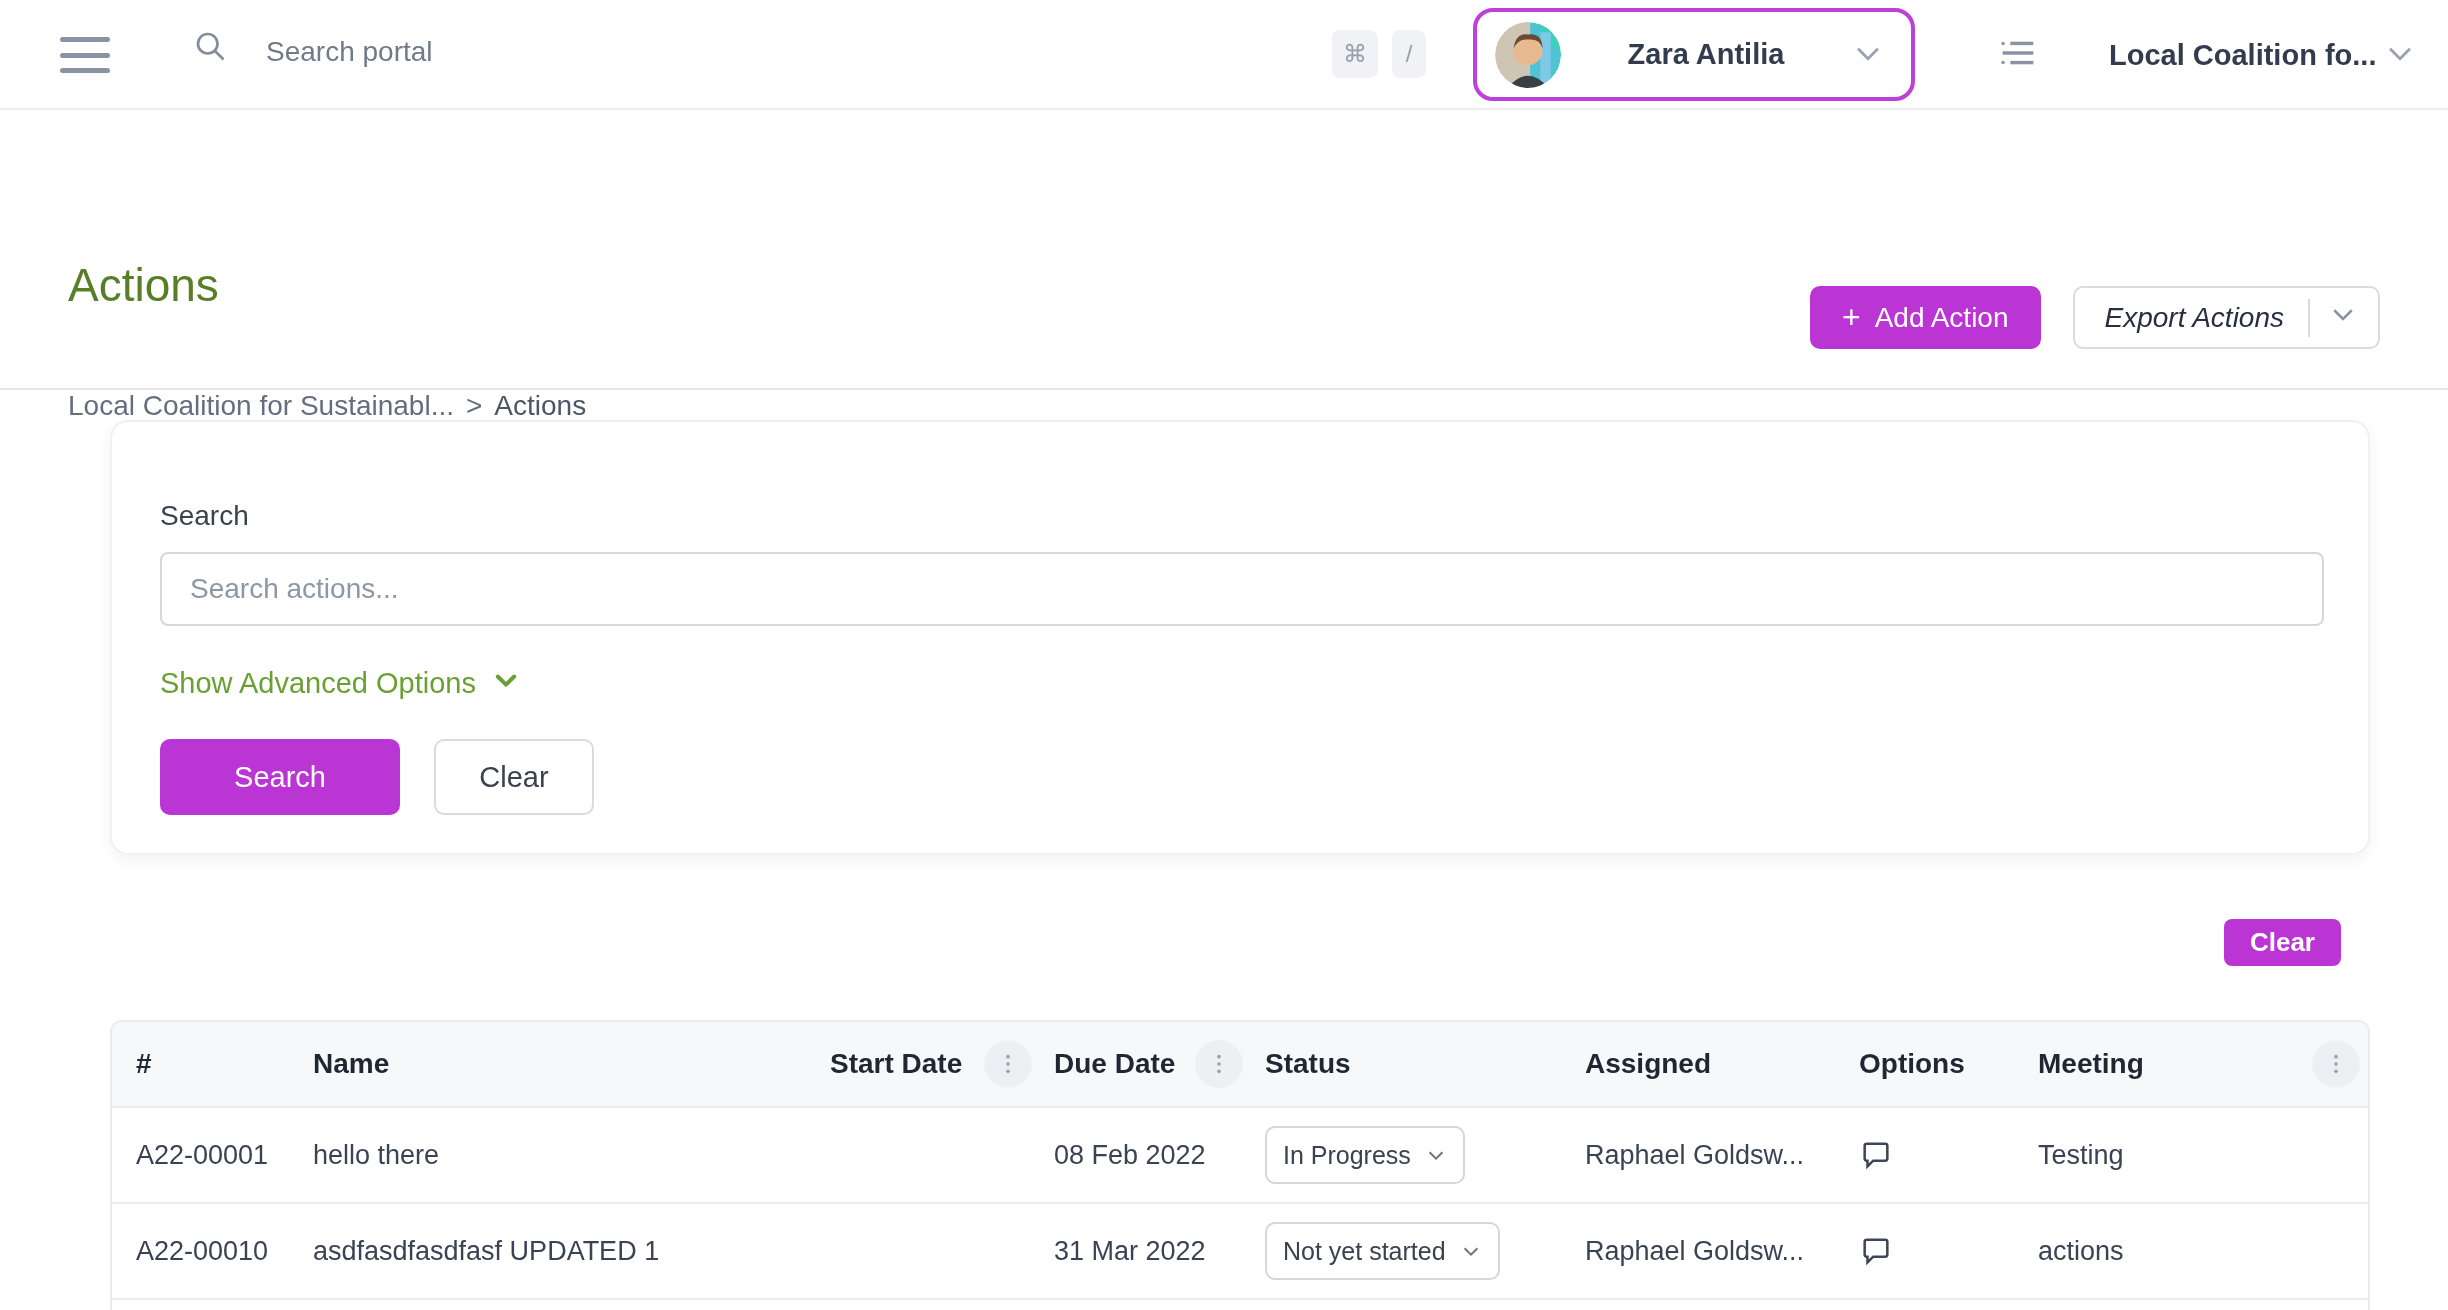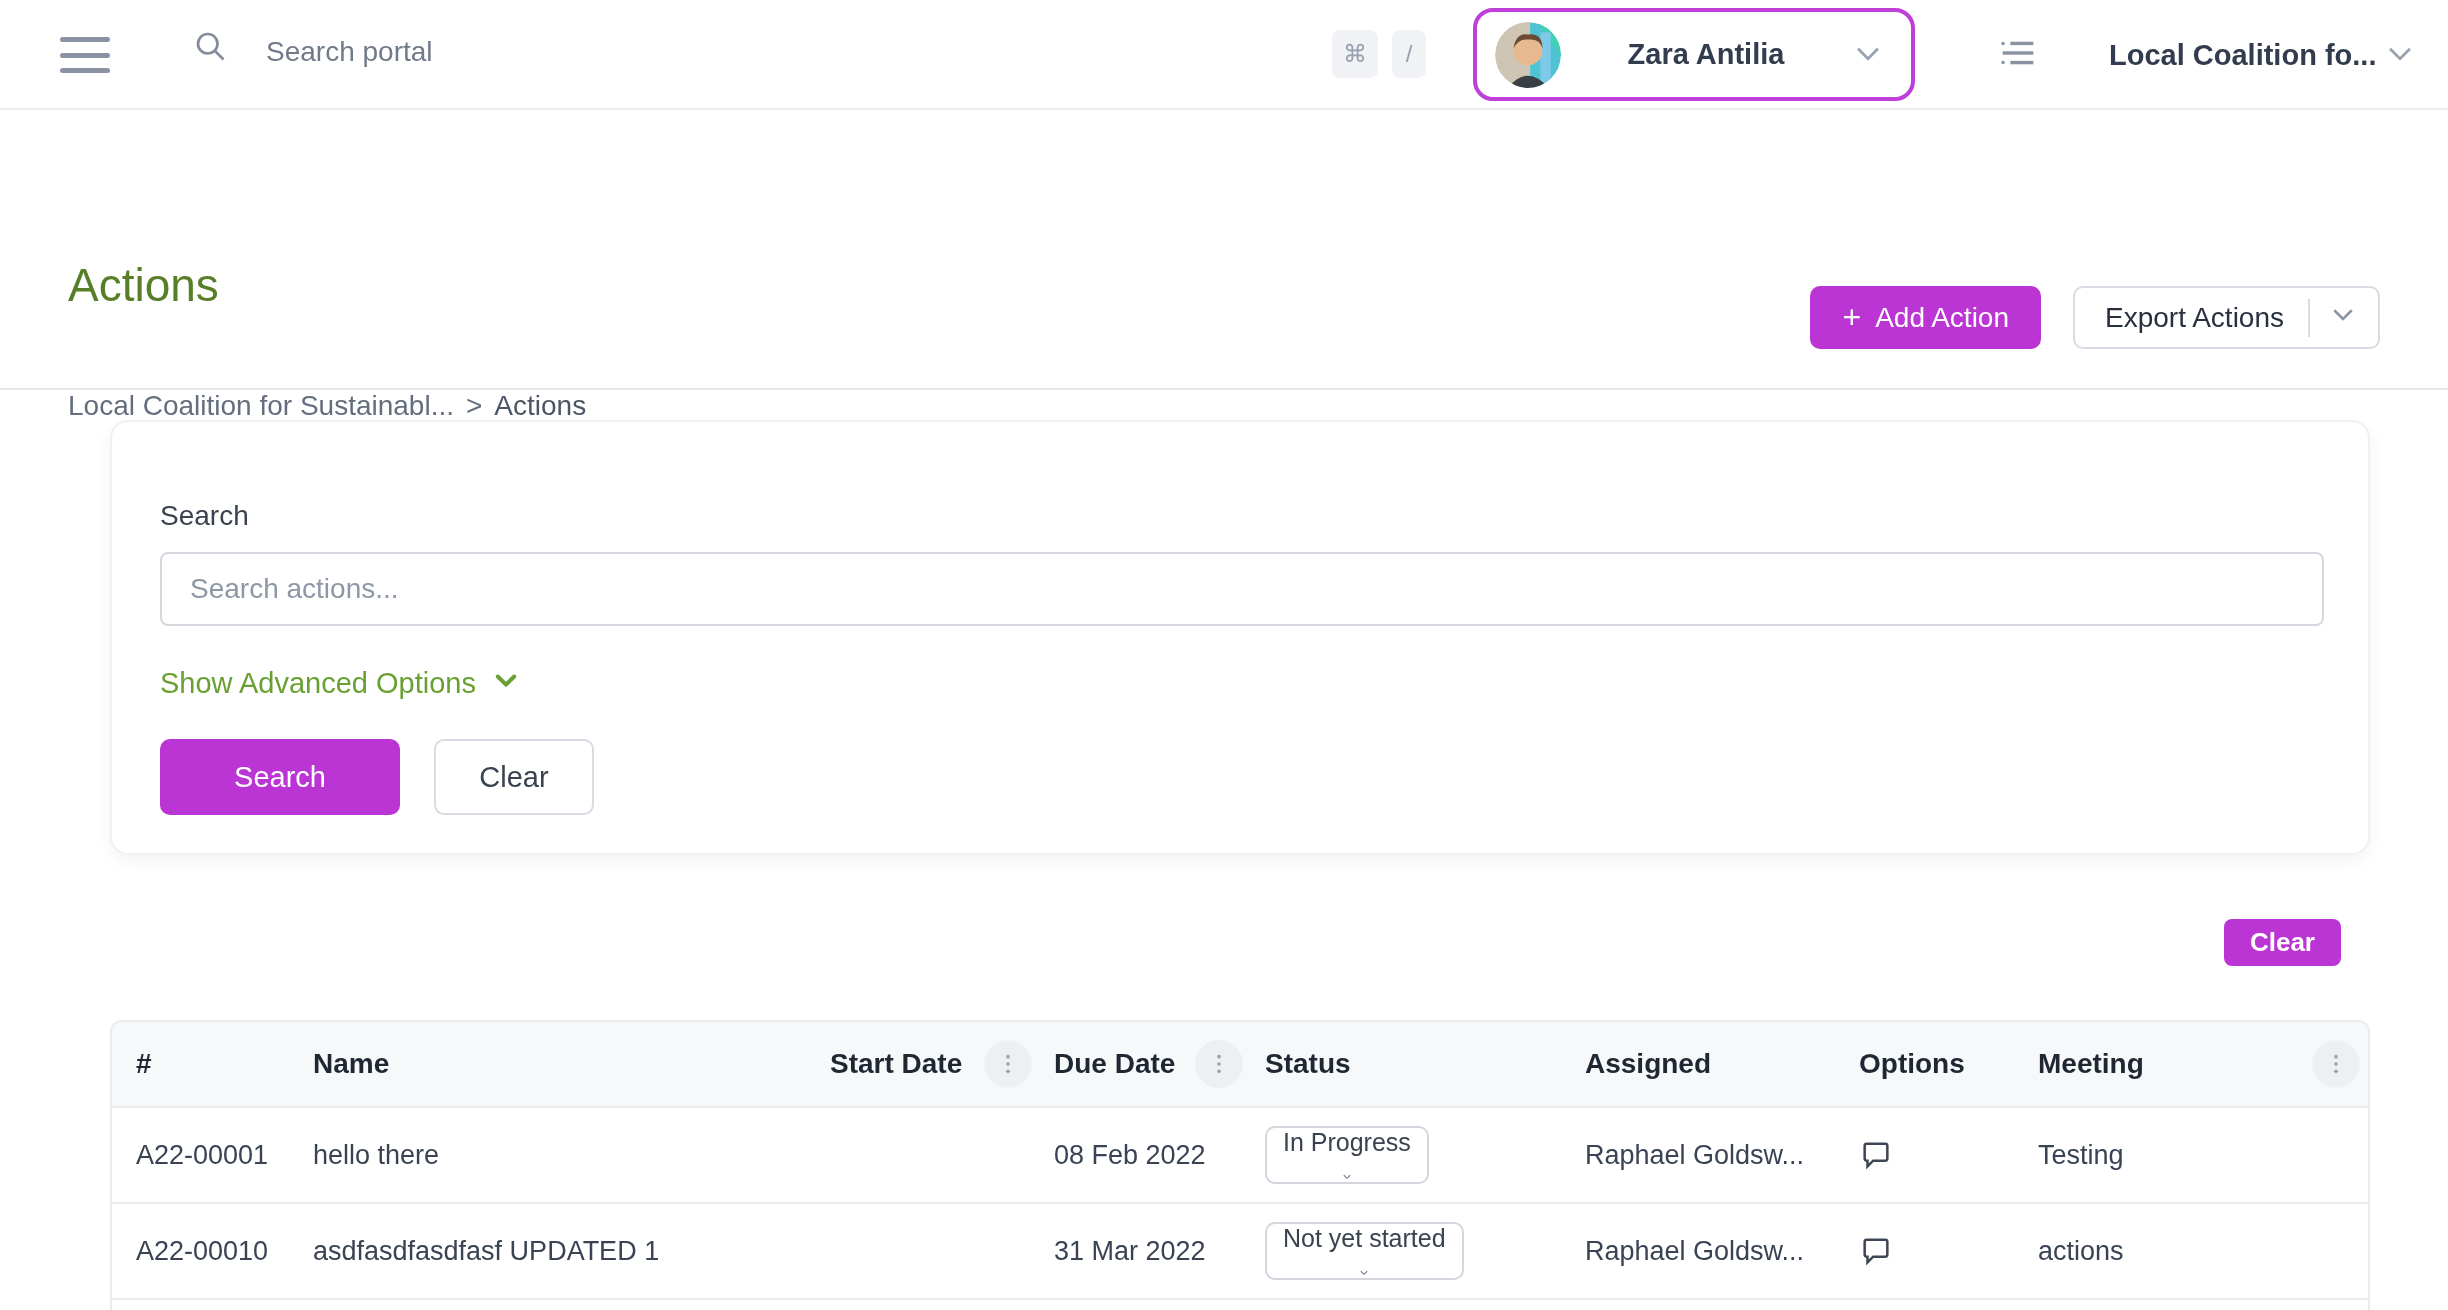--- a/index.html
+++ b/index.html
@@ -31,21 +31,21 @@
   
   .page-header { position:relative; height:280px; background:#fff; border-bottom:2px solid #e7e8ee; }
   .page-title { position:absolute; left:68px; top:148px; font-size:46px; font-weight:500; color:#587e27; }
   .header-buttons { position:absolute; right:68px; top:176px; display:flex; gap:32px; }
   .btn-add { display:flex; align-items:center; gap:14px; background:#bb35d4; color:#fff;
              border:none; border-radius:10px; font-size:28px; height:63px; padding:0 32px;
              font-family:"Liberation Sans", sans-serif; cursor:pointer; }
   .btn-add .plus { font-size:32px; font-weight:400; }
   .btn-export { display:flex; align-items:center; background:#fff; border:2px solid #d9dbe2;
                 border-radius:10px; height:63px; padding:0 20px 0 30px; font-size:28px; color:#28303f;
-                font-weight:500; font-family:"Liberation Sans", sans-serif; cursor:pointer; gap:18px; }
+                font-weight:500; font-family:"Liberation Sans", sans-serif; cursor:pointer; gap:18px;font-style:italic; }
   .btn-export .vsep { width:2px; height:38px; background:#d9dbe2; margin-left:6px; }
   .breadcrumb { position:absolute; left:68px; top:280px; font-size:28px; color:#646e7e;
                 display:flex; gap:12px; align-items:center; }
   .breadcrumb .crumb-current { color:#4c5665; }
 
   
   .search-card { margin:30px 78px 0 110px; width:2260px; height:435px; background:#fff;
                  border:2px solid #f0f1f5; border-radius:18px;
                  box-shadow:0 6px 16px rgba(40,48,70,0.05); padding:78px 48px 0 48px; }
   .search-label { font-size:28px; font-weight:500; color:#39424f; }
@@ -75,21 +75,21 @@
   .thead { height:86px; background:#f7f8f9; border-bottom:2px solid #e9ebef; }
   .th { font-size:28px; font-weight:700; color:#1f2733; display:flex; align-items:center; }
   .th.with-menu { justify-content:space-between; padding-right:22px; }
   .col-menu-btn { width:48px; height:48px; border-radius:50%; background:#edeff3; border:none;
                   display:flex; align-items:center; justify-content:center; cursor:pointer; }
   .tbody-row { height:96px; border-bottom:2px solid #e9ebef; background:#fff; font-size:27px; color:#3a4354; }
   .cell { display:flex; align-items:center; }
   .status-select { display:inline-flex; align-items:center; justify-content:space-between; gap:14px;
                    min-width:152px; height:58px; border:2px solid #d3d7dd; border-radius:10px;
                    background:#fff; padding:0 16px; font-size:25px; color:#39424f; cursor:pointer;
-                   font-family:"Liberation Sans", sans-serif;flex-direction:column; }
+                   font-family:"Liberation Sans", sans-serif; }
   .comment-btn { background:none; border:none; cursor:pointer; display:flex; align-items:center; }
   .row-stub { height:12px; background:#fff; }
 </style>
 </head>
 <body>
 
 <header class="topbar">
   <div class="hamburger">
     <span></span>
       <span></span>

